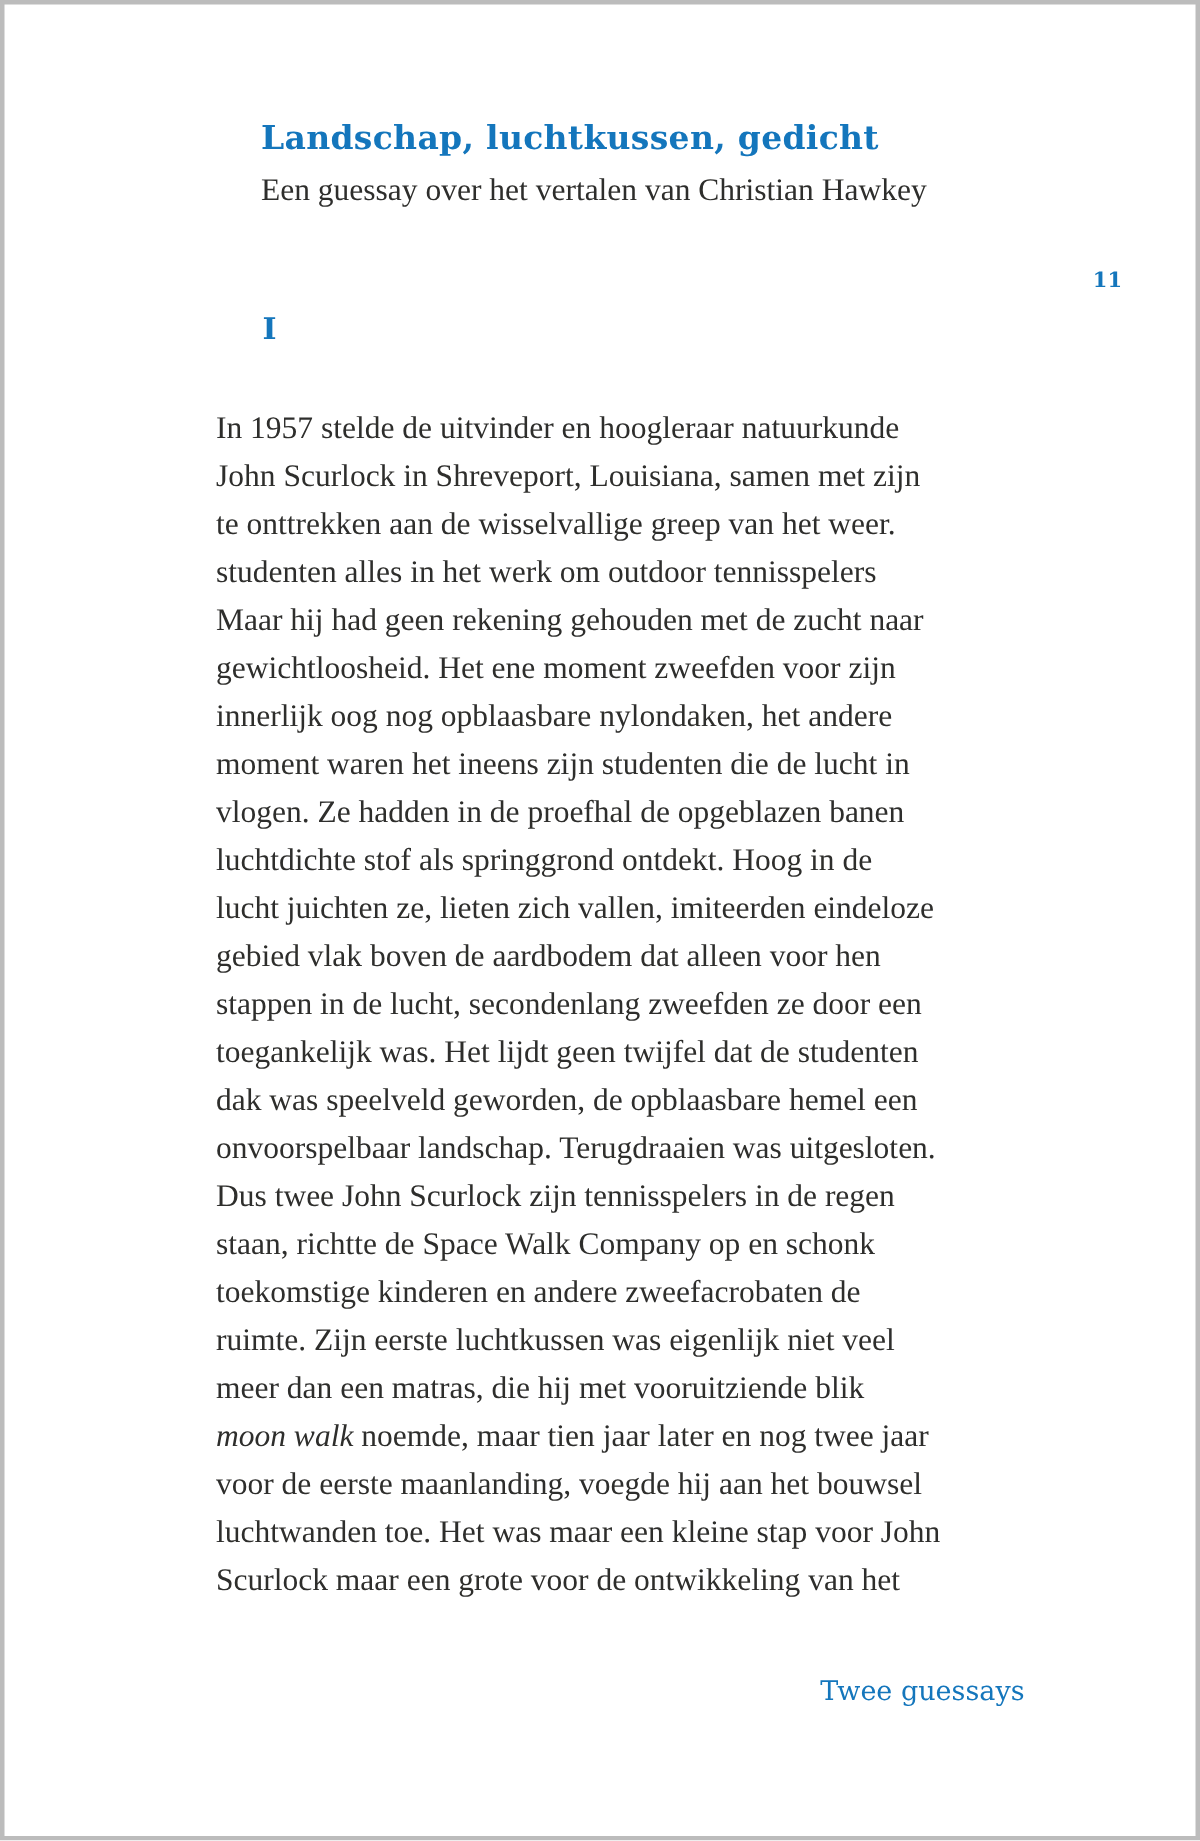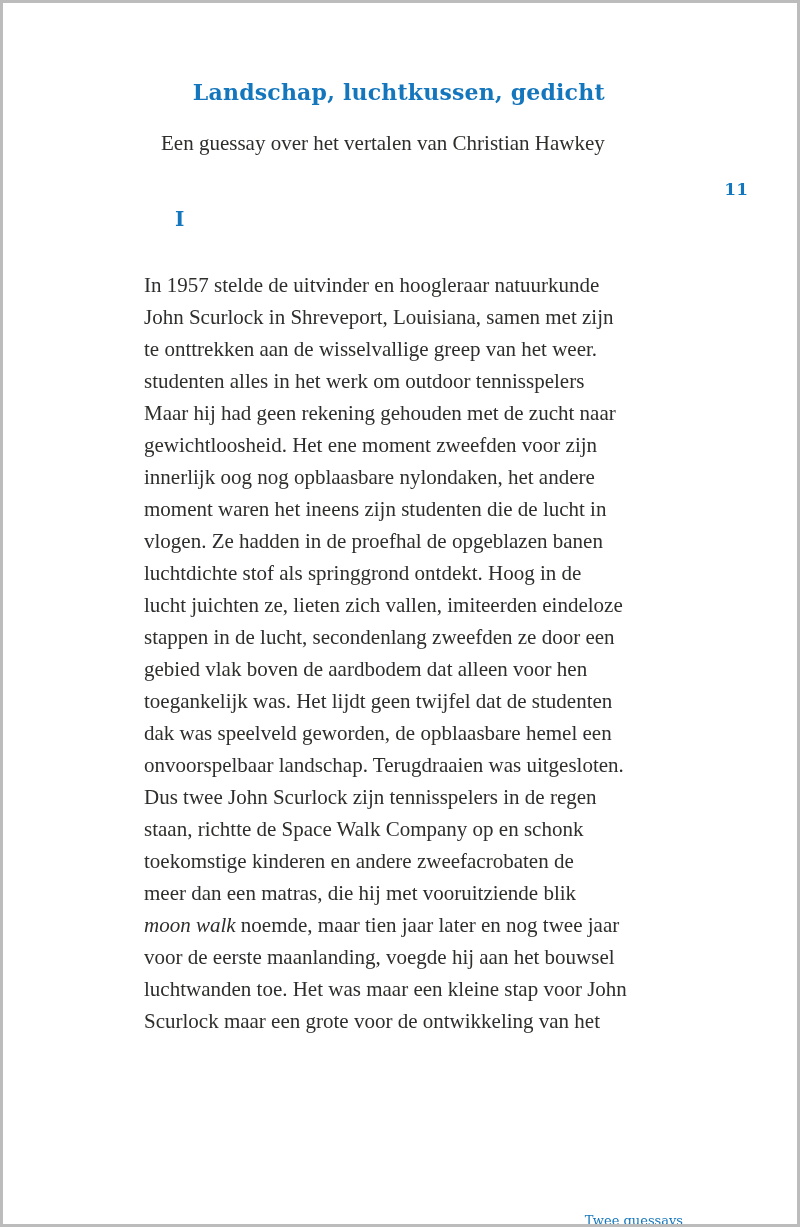--- a/index.html
+++ b/index.html
@@ -14,49 +14,48 @@
     position: relative;
     width: 800px;
     height: 1227px;
     background: var(--bg);
     border: 3px solid var(--border);
     overflow: hidden;
     font-family: "Liberation Serif", serif;
   }
   .heading-block {
     position: absolute;
-    left: 158px;
+    left: 171px;
     top: 74px;
-    text-align: right;
   }
   .page-title {
     margin: 0;
     font-family: "DejaVu Serif", serif;
     font-weight: bold;
     font-size: 22px;
     line-height: 30px;
     letter-spacing: 0.2px;
     color: var(--accent);
     white-space: nowrap;
   }
   .page-subtitle {
-    margin: 23px 0 0 0;
+    margin: 6px 0 0 0;
     font-family: "Liberation Serif", serif;
     font-size: 21px;
     line-height: 26px;
     color: var(--text);
     white-space: nowrap;
   }
   .page-number {
     position: absolute;
     top: 176px;
     right: 49px;
     font-family: "DejaVu Serif", serif;
     font-weight: bold;
-    font-size: 17px;
+    font-size: 14px;
     color: var(--accent);
   }
   .section-label {
     position: absolute;
     left: 172px;
     top: 204px;
     font-family: "DejaVu Serif", serif;
     font-weight: bold;
     font-size: 20px;
     color: var(--accent);
@@ -72,24 +71,24 @@
     color: var(--text);
   }
   .body-text .line {
     white-space: pre;
   }
   .body-text .italic {
     font-style: italic;
   }
   .page-footer {
     position: absolute;
-    top: 1210px;
+    top: 1114px;
     right: 114px;
     font-family: "DejaVu Serif", serif;
-    font-size: 13px;
+    font-size: 18px;
     color: var(--accent);
     white-space: nowrap;
   }
 </style>
 </head>
 <body>
 
 <div class="page">
 
   <header class="heading-block">
@@ -106,28 +105,29 @@
       <div class="line"><span>John Scurlock in Shreveport, Louisiana, samen met zijn</span></div>
       <div class="line"><span>te onttrekken aan de wisselvallige greep van het weer.</span></div>
       <div class="line"><span>studenten alles in het werk om outdoor tennisspelers</span></div>
       <div class="line"><span>Maar hij had geen rekening gehouden met de zucht naar</span></div>
       <div class="line"><span>gewichtloosheid. Het ene moment zweefden voor zijn</span></div>
       <div class="line"><span>innerlijk oog nog opblaasbare nylondaken, het andere</span></div>
       <div class="line"><span>moment waren het ineens zijn studenten die de lucht in</span></div>
       <div class="line"><span>vlogen. Ze hadden in de proefhal de opgeblazen banen</span></div>
       <div class="line"><span>luchtdichte stof als springgrond ontdekt. Hoog in de</span></div>
       <div class="line"><span>lucht juichten ze, lieten zich vallen, imiteerden eindeloze</span></div>
+      <div class="line"><span>gebied vlak boven de aardbodem dat alleen voor hen</span></div>
       <div class="line"><span>stappen in de lucht, secondenlang zweefden ze door een</span></div>
-      <div class="line"><span>gebied vlak boven de aardbodem dat alleen voor hen</span></div>
       <div class="line"><span>toegankelijk was. Het lijdt geen twijfel dat de studenten</span></div>
       <div class="line"><span>dak was speelveld geworden, de opblaasbare hemel een</span></div>
       <div class="line"><span>onvoorspelbaar landschap. Terugdraaien was uitgesloten.</span></div>
       <div class="line"><span>Dus twee John Scurlock zijn tennisspelers in de regen</span></div>
       <div class="line"><span>staan, richtte de Space Walk Company op en schonk</span></div>
       <div class="line"><span>toekomstige kinderen en andere zweefacrobaten de</span></div>
+      <div class="line"><span>ruimte. Zijn eerste luchtkussen was eigenlijk niet veel</span></div>
       <div class="line"><span>meer dan een matras, die hij met vooruitziende blik</span></div>
       <div class="line"><span class="italic">moon walk</span><span> noemde, maar tien jaar later en nog twee jaar</span></div>
       <div class="line"><span>voor de eerste maanlanding, voegde hij aan het bouwsel</span></div>
       <div class="line"><span>luchtwanden toe. Het was maar een kleine stap voor John</span></div>
       <div class="line"><span>Scurlock maar een grote voor de ontwikkeling van het</span></div>
     </div>
 
   <div class="page-footer">Twee guessays</div>
 
 </div>

